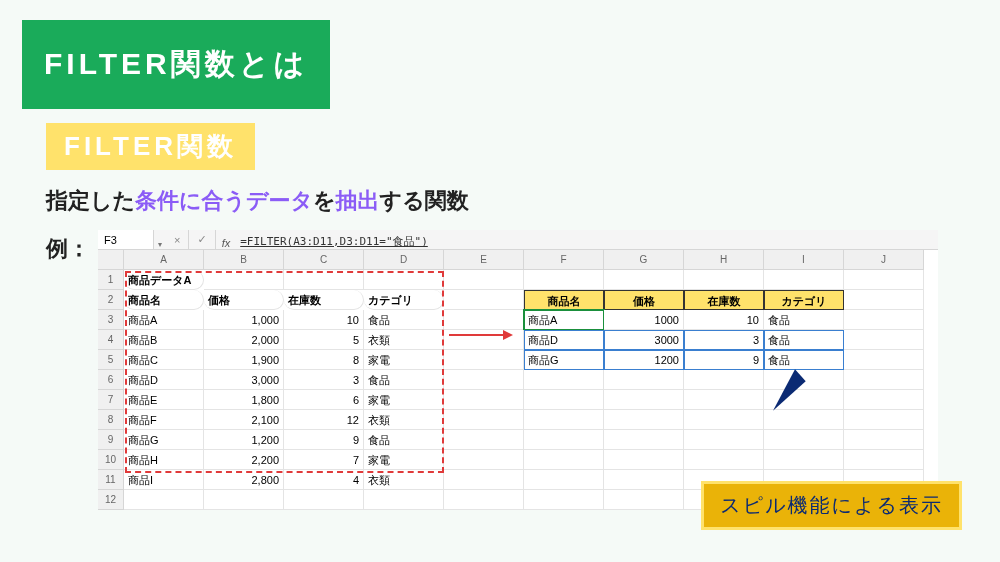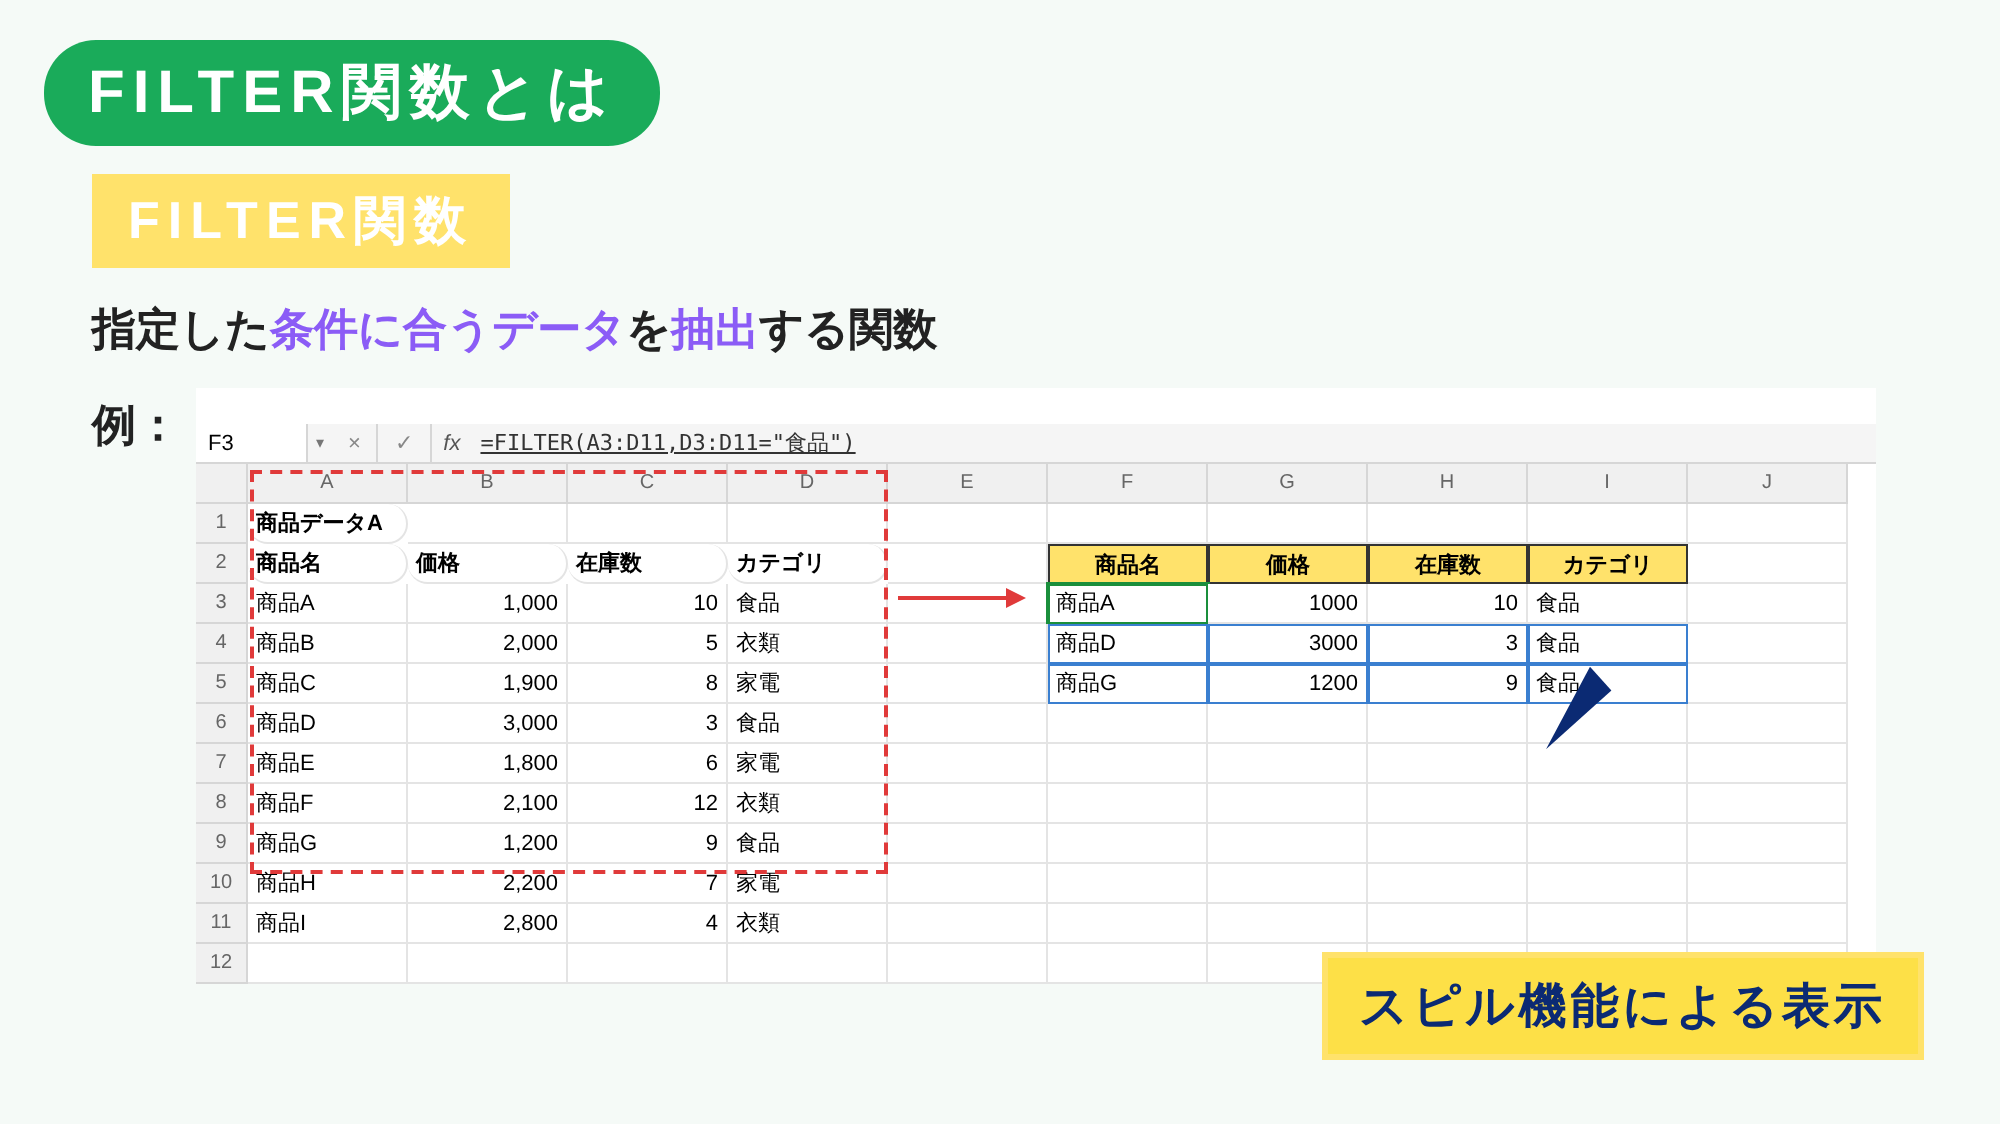--- a/index.html
+++ b/index.html
@@ -8,26 +8,25 @@
     height: 562px;
     background: #f5faf7;
     font-family: "Yu Gothic", "Meiryo", sans-serif;
     position: relative;
     overflow: hidden;
   }
   .title-banner {
     background: #1aab5a;
     color: #fff;
     display: inline-block;
-    padding: 6px 22px;
+    padding: 24px 22px;
     font-size: 30px;
     font-weight: 700;
     letter-spacing: 4px;
     margin: 20px 0 0 22px;
-    border-radius: 26px;
   }
   .subtitle-banner {
     background: #ffe26b;
     color: #fff;
     display: inline-block;
     padding: 6px 18px;
     font-size: 26px;
     font-weight: 700;
     letter-spacing: 4px;
     margin: 14px 0 0 46px;
@@ -52,25 +51,24 @@
     margin-top: 4px;
   }
   .sheet {
     background: #fff;
     width: 840px;
     font-size: 11px;
     position: relative;
   }
   .formula-bar {
     display: flex;
-    align-items: center;
+    align-items: flex-end;
     height: 20px;
     border-bottom: 1px solid #d6d6d6;
     background: #f5f5f5;
-    margin-top: 18px;
   }
   .name-box {
     width: 56px;
     padding: 0 6px;
     border-right: 1px solid #d6d6d6;
     height: 100%;
     display: flex;
     align-items: center;
     background: #fff;
   }
@@ -140,25 +138,25 @@
     width: 0; height: 0;
     border-left: 10px solid #e03a3a;
     border-top: 5px solid transparent;
     border-bottom: 5px solid transparent;
   }
   
   .callout {
     position: absolute;
     right: 38px;
     bottom: 32px;
-    background: #fde047;
+    background: #eab308;
     border: 3px solid #ffe26b;
     padding: 8px 16px;
-    font-size: 24px;
-    font-weight: 700;
+    font-size: 20px;
+    font-weight: 400;
     color: #0b2a73;
     letter-spacing: 2px;
   }
   .callout-pointer {
     position: absolute;
     width: 0; height: 0;
     border-right: 44px solid #0b2a73;
     border-top: 16px solid transparent;
     border-bottom: 0px solid transparent;
     transform: rotate(-42deg);

